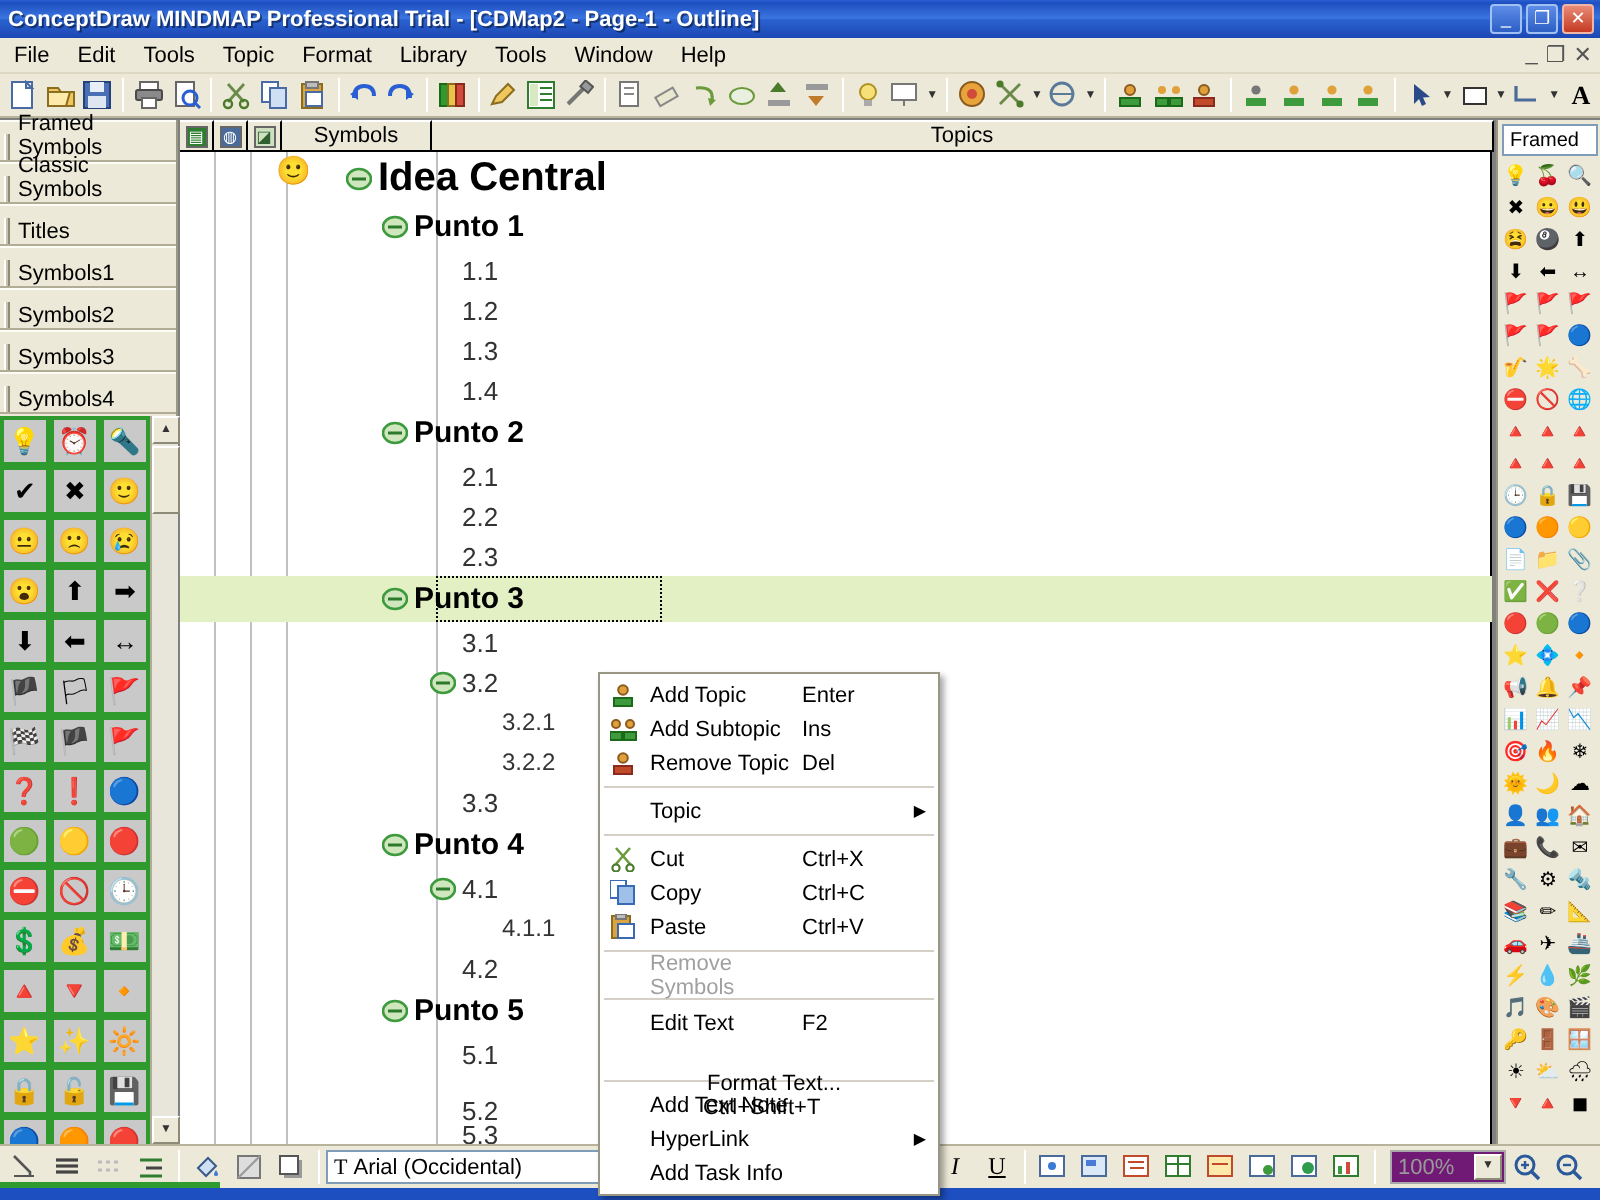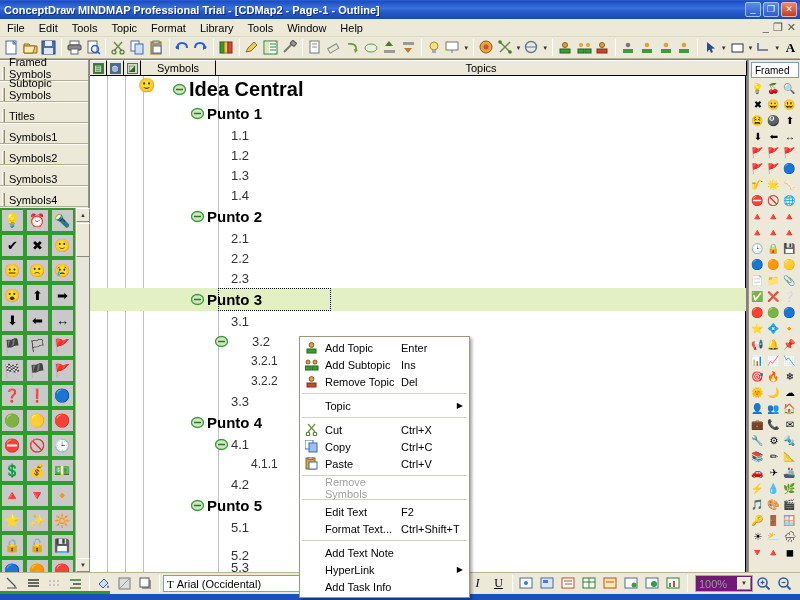--- a/index.html
+++ b/index.html
@@ -491,21 +491,21 @@
   <div class="workspace">
 
     <div class="leftpanel">
       <div class="cat-list">
         <div class="cat-item">
             <span class="cat-grip"></span>
             <span>Framed Symbols</span>
           </div>
         <div class="cat-item">
             <span class="cat-grip"></span>
-            <span>Subtopic Symbols</span>
+            <span>Classic Symbols</span>
           </div>
         <div class="cat-item">
             <span class="cat-grip"></span>
             <span>Titles</span>
           </div>
         <div class="cat-item">
             <span class="cat-grip"></span>
             <span>Symbols1</span>
           </div>
         <div class="cat-item">
@@ -697,21 +697,21 @@
             </div>
             <div class="row">
               <div class="row-symcol"></div>
               <div class="row-topic" style="padding-left: 50px;">
                 <span style="display: inline-block; width: 16px; flex: 0 0 auto;"></span>
                 <span class="node-label lvl2">3.1</span>
               </div>
             </div>
             <div class="row">
               <div class="row-symcol"></div>
-              <div class="row-topic" style="padding-left: 50px; gap: 21px;">
+              <div class="row-topic" style="padding-left: 50px;">
                 <span class="toggle">
                   <svg width="13" height="13">
                     <ellipse cx="6.5" cy="6.5" rx="6" ry="5" fill="#cfe6bf" stroke="#3d9b3d" stroke-width="1.3"></ellipse>
                     <line x1="3" y1="6.5" x2="10" y2="6.5" stroke="#2a7a2a" stroke-width="1.5"></line>
                   </svg>
                 </span>
                 <span class="node-label lvl2">3.2</span>
               </div>
             </div>
             <div class="row">
@@ -987,21 +987,21 @@
           <span class="ctx-ico"></span>
           <span class="ctx-label">Remove Symbols</span>
           <span class="ctx-accel"></span>
         </div>
         <div class="ctx-sep"></div>
         <div class="ctx-item" style="position: relative;">
           <span class="ctx-ico"></span>
           <span class="ctx-label">Edit Text</span>
           <span class="ctx-accel">F2</span>
         </div>
-        <div class="ctx-item" style="position: relative;">
+        <div class="ctx-item" style="position: relative; flex-direction: column;">
           <span class="ctx-ico"></span>
           <span class="ctx-label">Format Text...</span>
           <span class="ctx-accel">Ctrl+Shift+T</span>
         </div>
         <div class="ctx-sep"></div>
         <div class="ctx-item" style="position: relative;">
           <span class="ctx-ico"></span>
           <span class="ctx-label">Add Text Note</span>
           <span class="ctx-accel"></span>
         </div>

